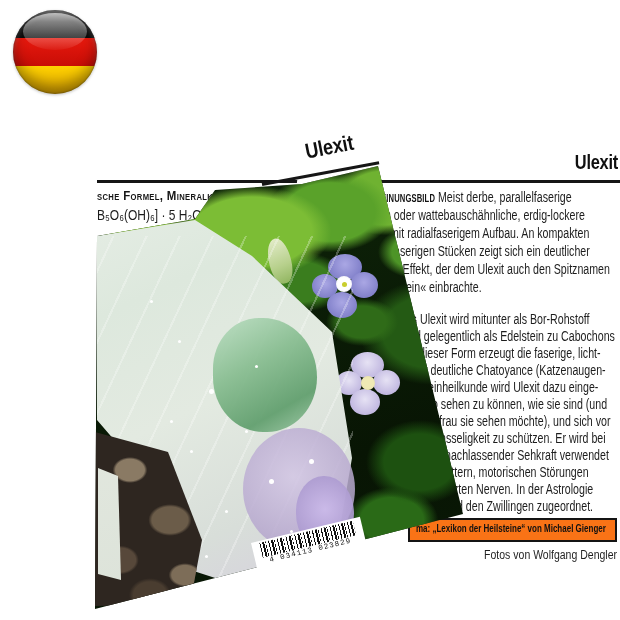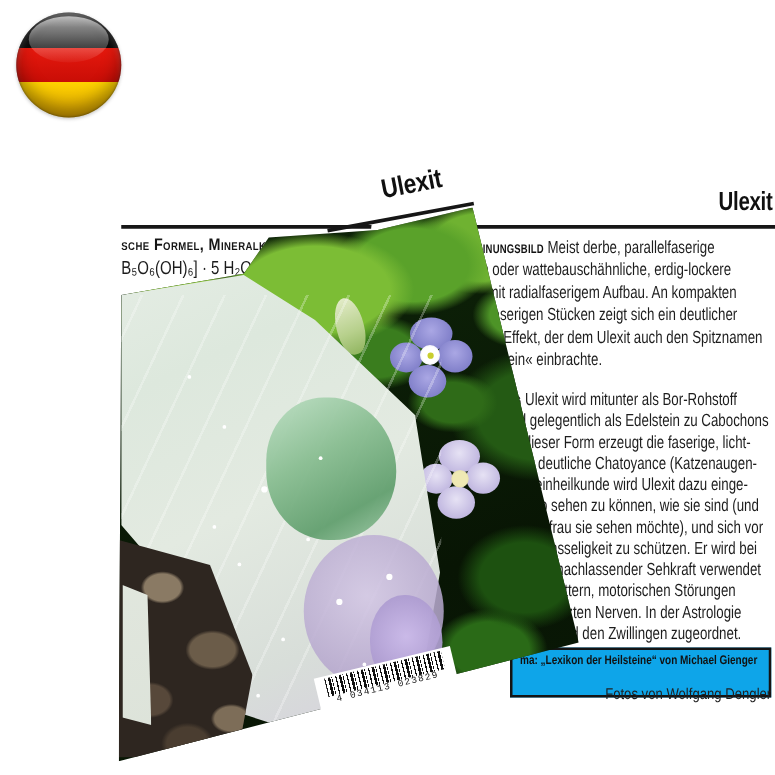--- a/index.html
+++ b/index.html
@@ -22,21 +22,21 @@
   #back-title{left:400px;top:150px;width:218px;text-align:right;font-size:21px;font-weight:bold;
         transform:scaleX(.78);transform-origin:100% 0;letter-spacing:-.3px;color:#101010;}
   #col-heading{left:97px;top:188px;font-size:13.5px;font-weight:bold;font-variant:small-caps;
         letter-spacing:.4px;transform:scaleX(.85);transform-origin:0 0;white-space:nowrap;color:#151515;}
   #formula{left:97px;top:206px;font-size:15px;transform:scaleX(.8);transform-origin:0 0;white-space:nowrap;}
 
   .tl{position:absolute;white-space:nowrap;font-size:14px;line-height:16px;
       transform:scaleX(.76);transform-origin:0 0;color:#1d1d1d;}
   .sc{font-weight:bold;font-variant:small-caps;letter-spacing:.2px;color:#111;}
 
-  #source-box{left:408px;top:518px;width:209px;height:40px;border:2px solid #141414;background:#0ea5e9;
+  #source-box{left:408px;top:518px;width:209px;height:24px;border:2px solid #141414;background:#f97316;
       box-sizing:border-box;text-decoration:underline;}
   #source-box .btxt{position:absolute;left:6px;top:3px;font-size:10px;font-weight:bold;white-space:nowrap;
       transform:scaleX(.8);transform-origin:0 0;color:#111;}
   #credit{left:360px;top:548px;width:257px;text-align:right;font-size:12.5px;
       transform:scaleX(.84);transform-origin:100% 0;color:#1f1f1f;}
 
   
   #front-cover{left:0;top:0;width:620px;height:620px;background:#fff;
       clip-path:polygon(296px 191px,303px 129px,383px 147px,373px 195px);}
   #front-title{left:303px;top:140px;font-size:21.5px;font-weight:bold;letter-spacing:-.2px;

